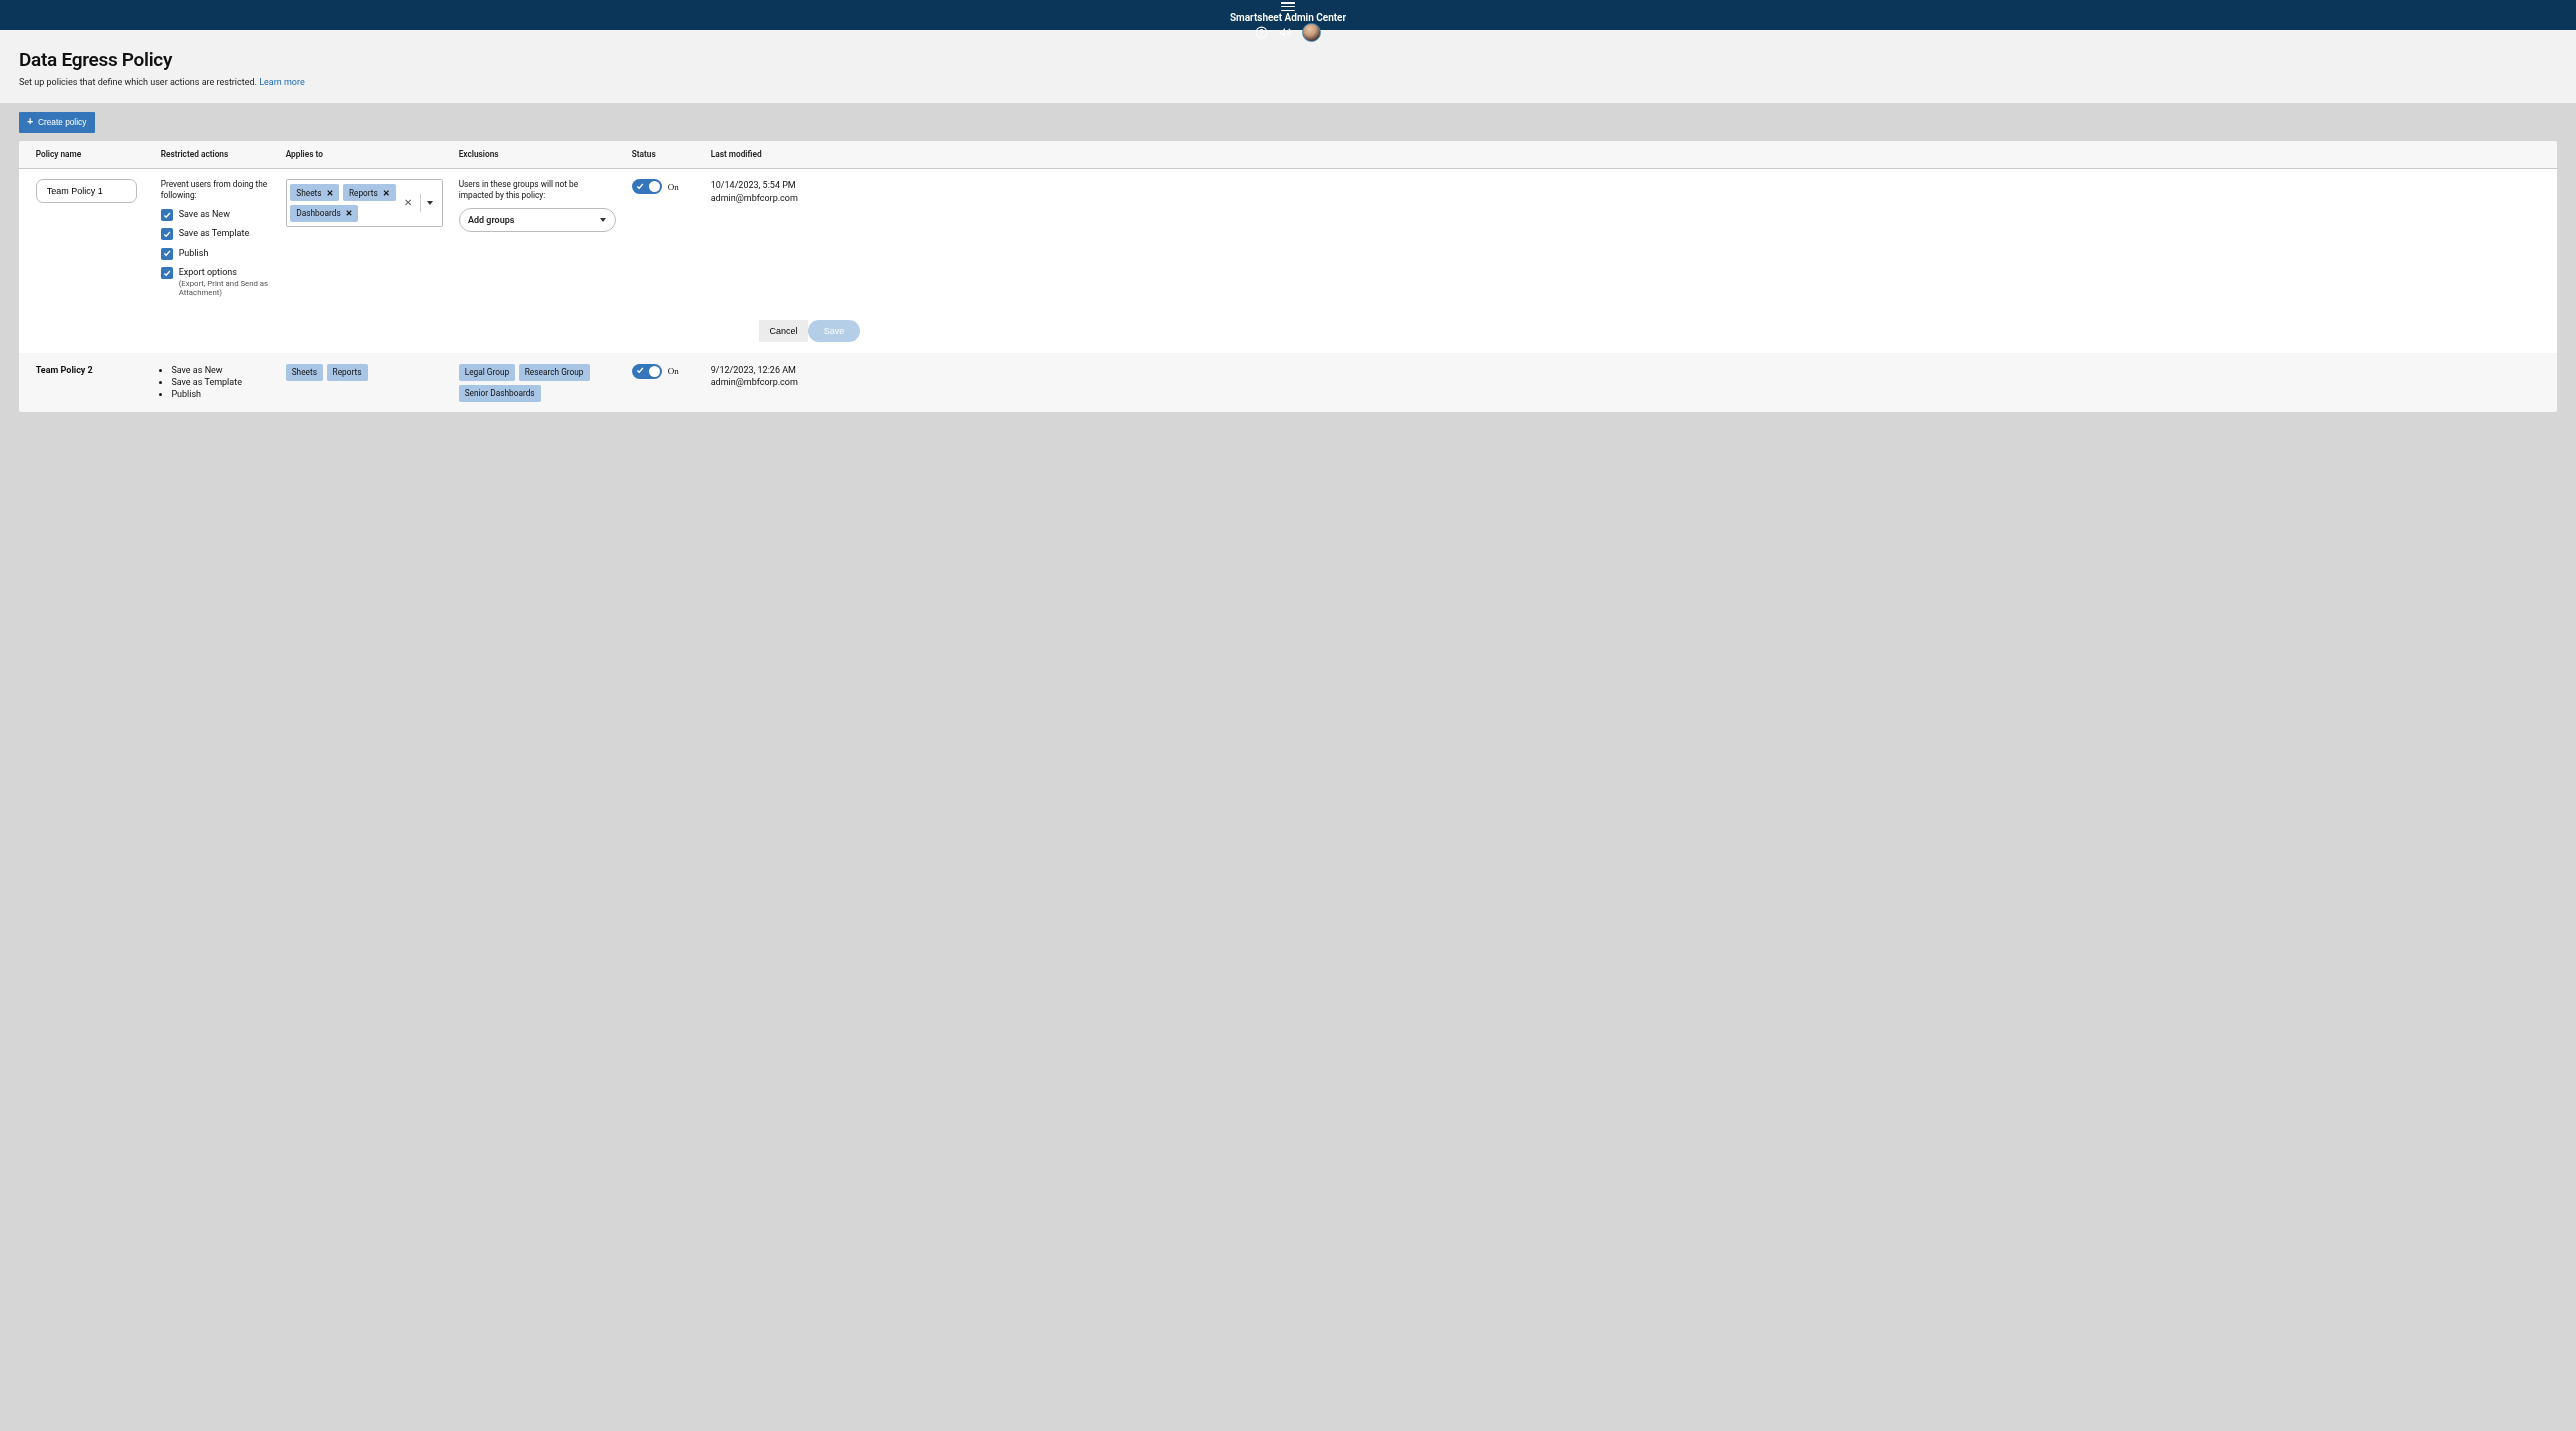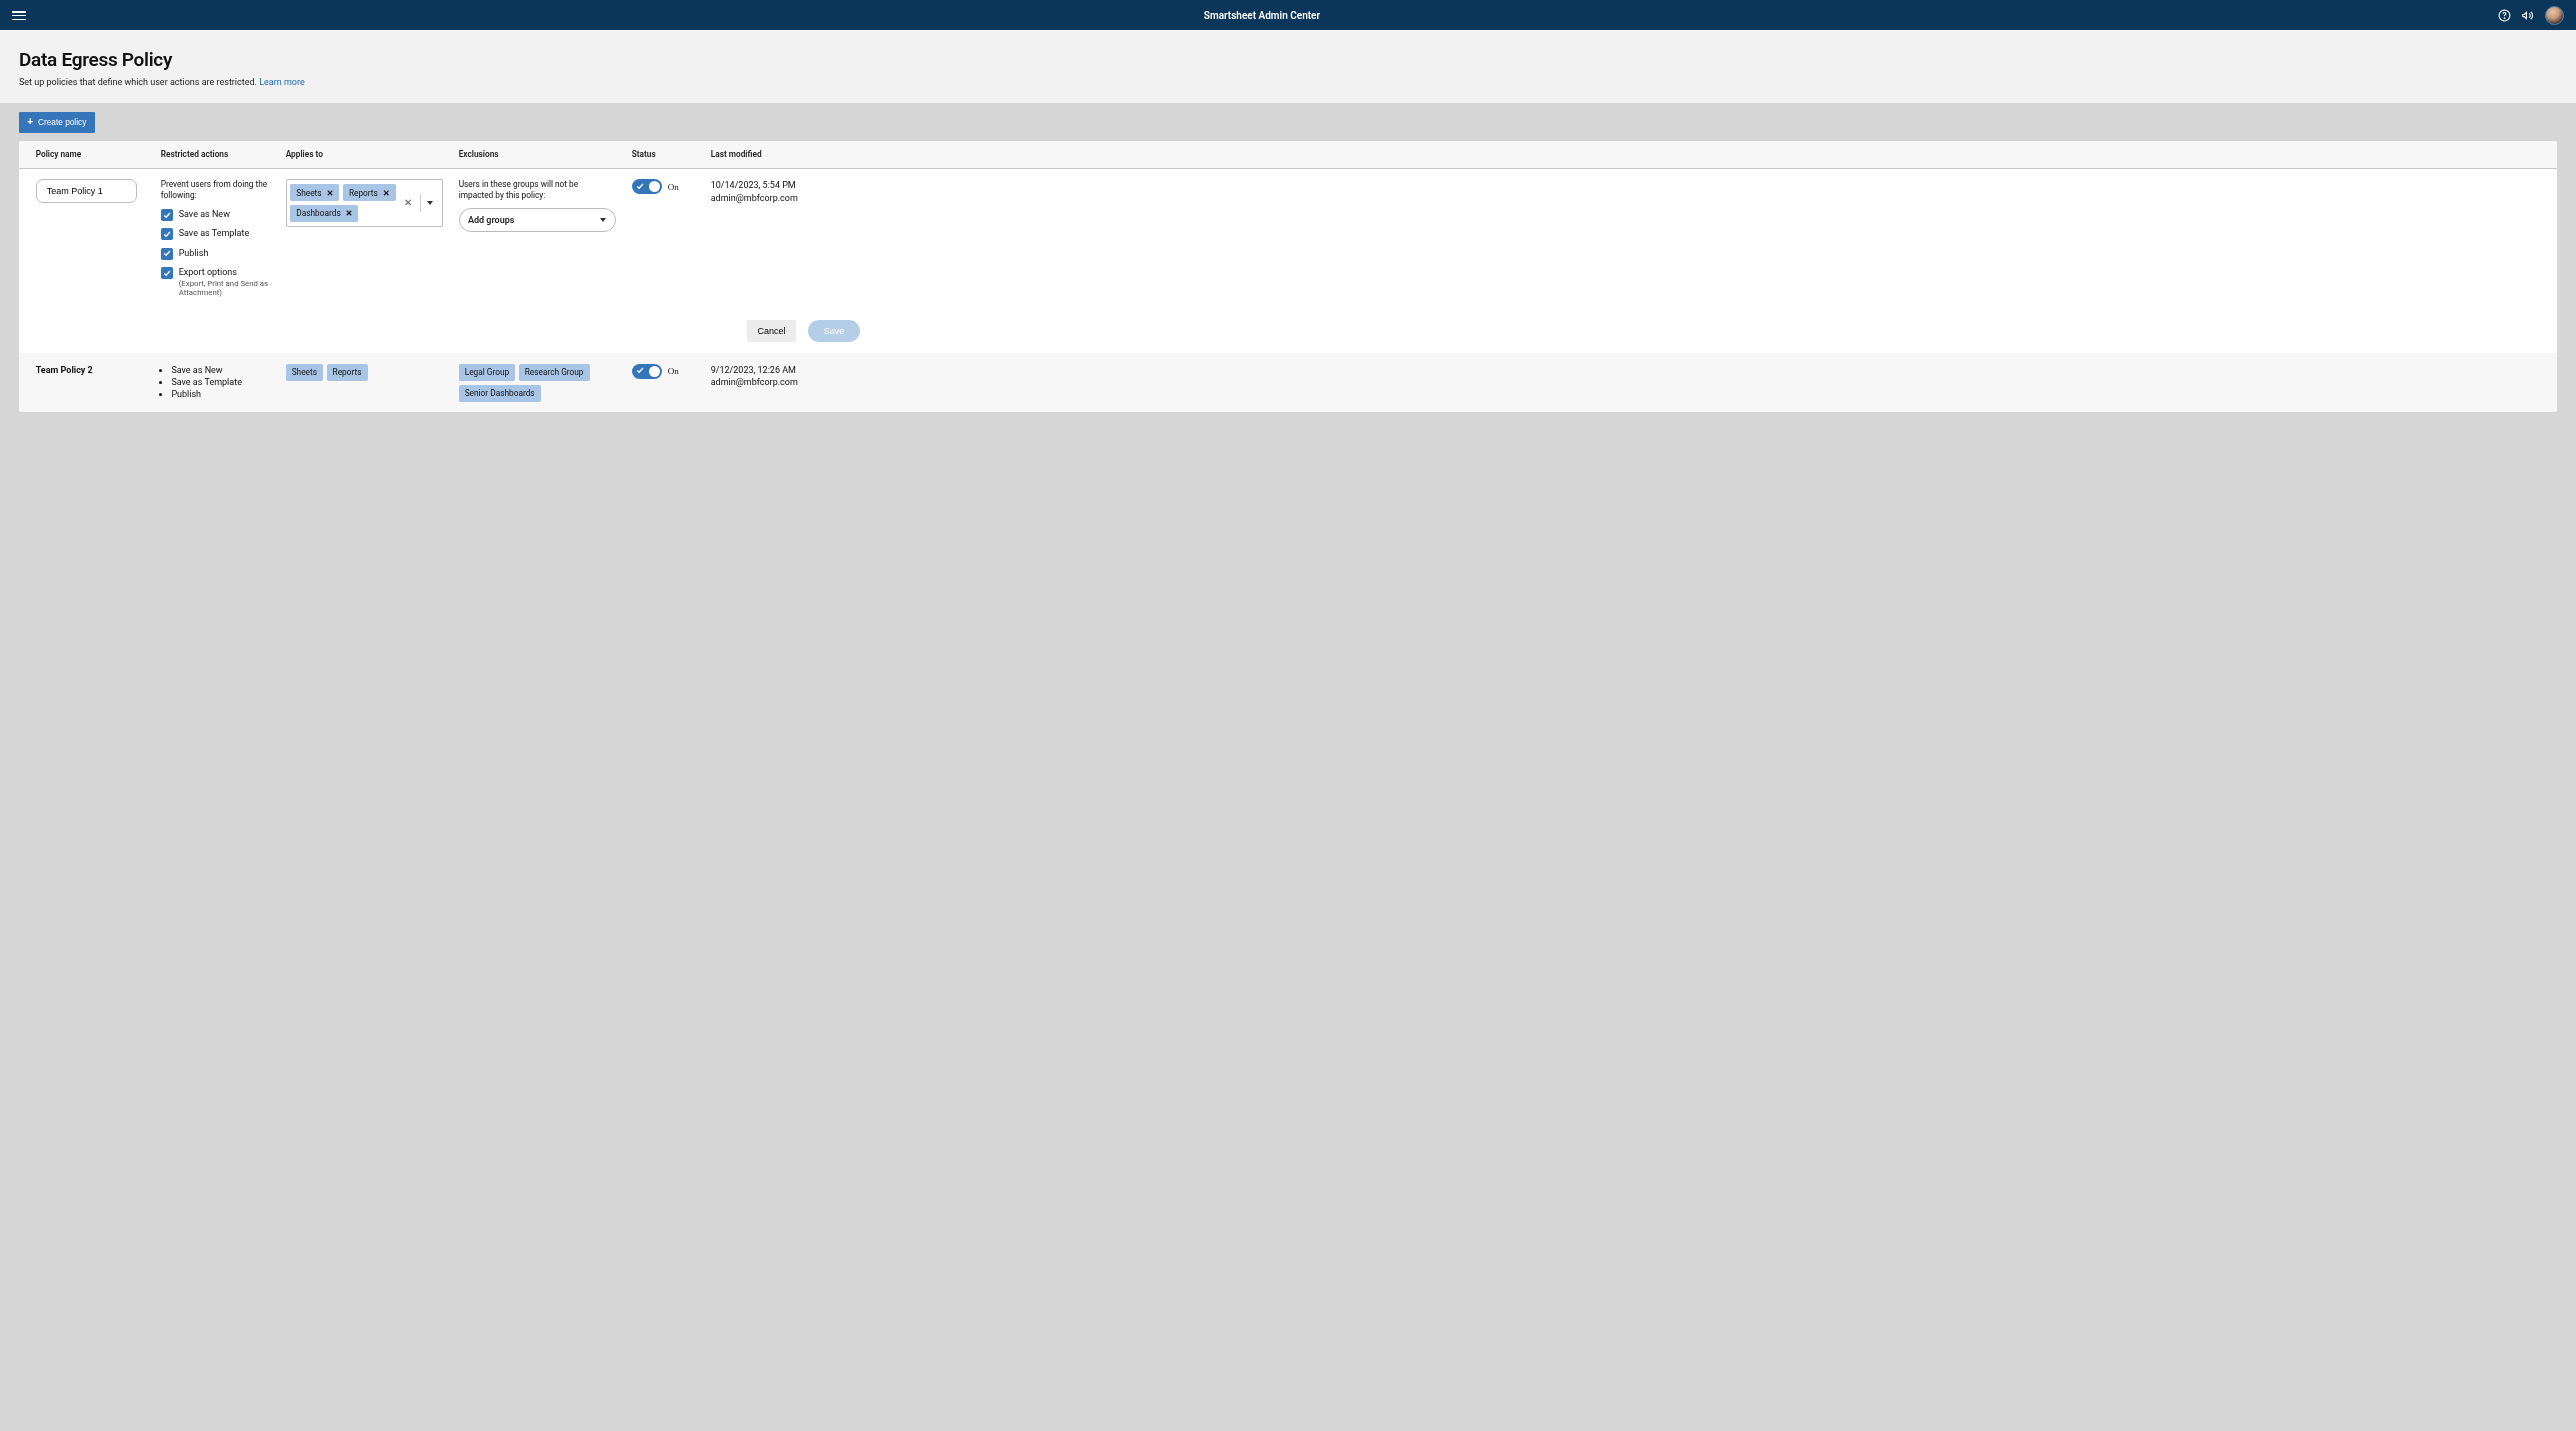--- a/index.html
+++ b/index.html
@@ -10,20 +10,21 @@
     font-size: 8.3px;
   }
   .top-bar {
     background: #0b3659;
     height: 30px;
     display: flex;
     align-items: center;
     justify-content: space-between;
     padding: 0 12px;
     color: #fff;
+    flex-direction: column;
   }
   .top-bar-left, .top-bar-right {
     display: flex;
     align-items: center;
     gap: 10.7px;
   }
   .menu-icon { width: 14.3px; height: 12px; cursor: pointer; }
   .menu-icon div { height: 1.2px; background: #fff; margin: 2.4px 0; border-radius: 0.6px; }
   .top-title { font-size: 10px; font-weight: 600; color: #fff; }
   .icon-btn { cursor: pointer; display:flex; align-items:center; justify-content:center; }
@@ -134,21 +135,21 @@
     position: relative; cursor: pointer;
   }
   .toggle::after {
     content: ""; position: absolute; right: 1.8px; top: 1.8px;
     width: 11.3px; height: 11.3px; background: #fff; border-radius: 50%;
   }
   .toggle .tick { position:absolute; left:4.2px; top:2.4px; color:#fff;}
   .toggle .tick svg { width:8.3px; height:8.3px;}
   .status-label { font-size: 9px; }
   .mod-col { font-size: 9px; line-height:1.35;}
-  .actions-row { grid-column: 1 / -1; display:flex; justify-content:flex-end; gap:12px; margin-top:16.7px;}
+  .actions-row { grid-column: 1 / -1; display:flex; justify-content:flex-end; margin-top:16.7px;}
   .btn-secondary {
     background:#ececec; border:none; padding:6px 10.7px; font-size:9px;
     border-radius:1.2px; cursor:pointer;
   }
   .btn-save-disabled {
     background:#b5cee7; border:none; padding:6px 15.5px; font-size:9px; color:#fff;
     border-radius:11px;
   }
   .row-static {
     background:#f7f7f7;

